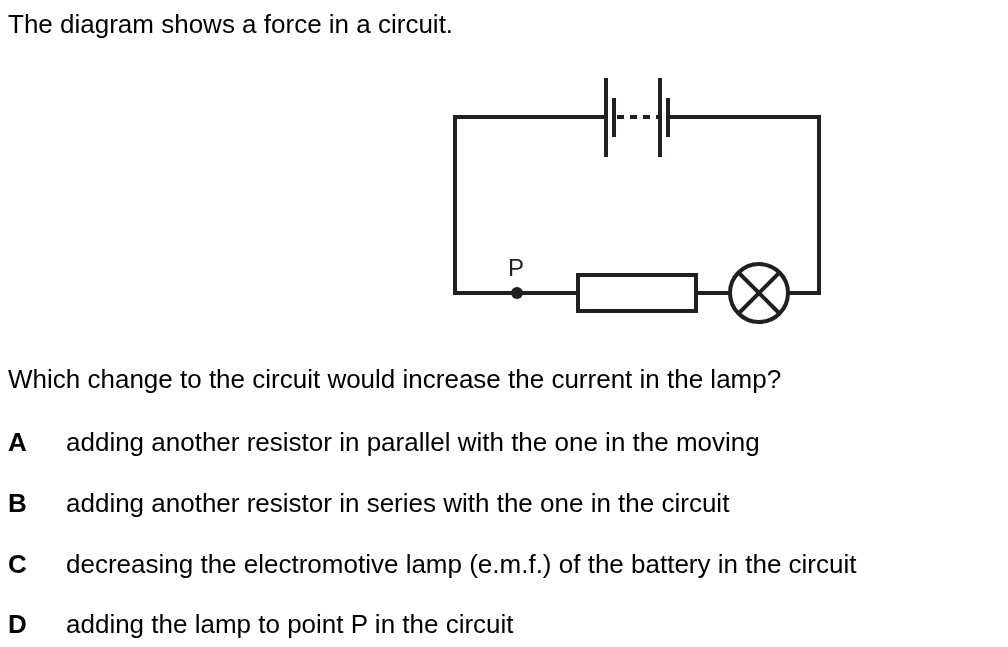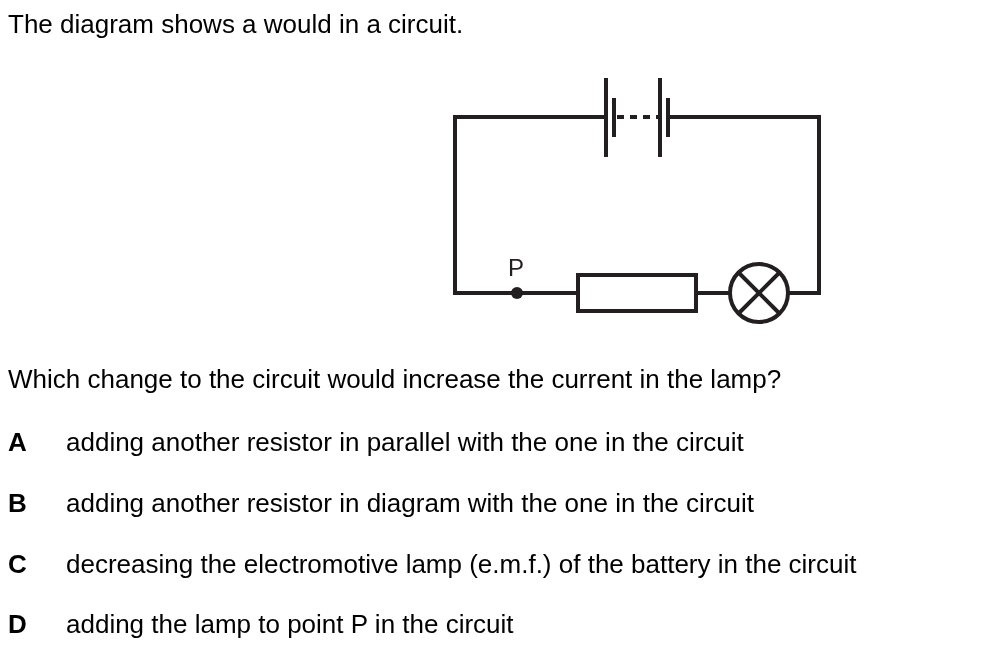--- a/index.html
+++ b/index.html
@@ -10,21 +10,21 @@
   .question { left: 8px; top: 364px; }
   .opt-letter { position: absolute; left: 8px; font-size: 26px; line-height: 30px; font-weight: bold; }
   .opt-text { position: absolute; left: 66px; font-size: 26px; line-height: 30px; white-space: nowrap; }
   svg.circuit { position: absolute; left: 0; top: 0; }
   .wire { stroke: #231f20; stroke-width: 4; fill: none; }
   .plabel { font-family: "Liberation Sans", sans-serif; font-size: 24px; fill: #231f20; }
 </style>
 </head>
 <body>
 
-<div class="txt intro">The diagram shows a would in a circuit.</div>
+<div class="txt intro">The diagram shows a force in a circuit.</div>
 
 <svg class="circuit" width="1008" height="647">
 
   <polyline class="wire" points="606,117 455,117 455,293 578,293"></polyline>
   <polyline class="wire" points="668,117 819,117 819,293 788,293"></polyline>
   <line class="wire" x1="696" y1="293" x2="730" y2="293"></line>
 
   <g>
     <line class="wire" x1="606" y1="78" x2="606" y2="157"></line>
     <line class="wire" x1="614" y1="98" x2="614" y2="137"></line>
@@ -42,25 +42,25 @@
   </g>
 
   <circle cx="517" cy="293" r="6" fill="#231f20"></circle>
   <text class="plabel" x="508" y="276">P</text>
 </svg>
 
 <div class="txt question">Which change to the circuit would increase the current in the lamp?</div>
 
 <div>
   <div class="opt-letter" style="top:427px;">A</div>
-  <div class="opt-text" style="top:427px;">adding another resistor in parallel with the one in the circuit</div>
+  <div class="opt-text" style="top:427px;">adding another resistor in parallel with the one in the moving</div>
 </div>
 <div>
   <div class="opt-letter" style="top:488px;">B</div>
-  <div class="opt-text" style="top:488px;">adding another resistor in diagram with the one in the circuit</div>
+  <div class="opt-text" style="top:488px;">adding another resistor in series with the one in the circuit</div>
 </div>
 <div>
   <div class="opt-letter" style="top:549px;">C</div>
   <div class="opt-text" style="top:549px;">decreasing the electromotive lamp (e.m.f.) of the battery in the circuit</div>
 </div>
 <div>
   <div class="opt-letter" style="top:609px;">D</div>
   <div class="opt-text" style="top:609px;">adding the lamp to point P in the circuit</div>
 </div>
 

